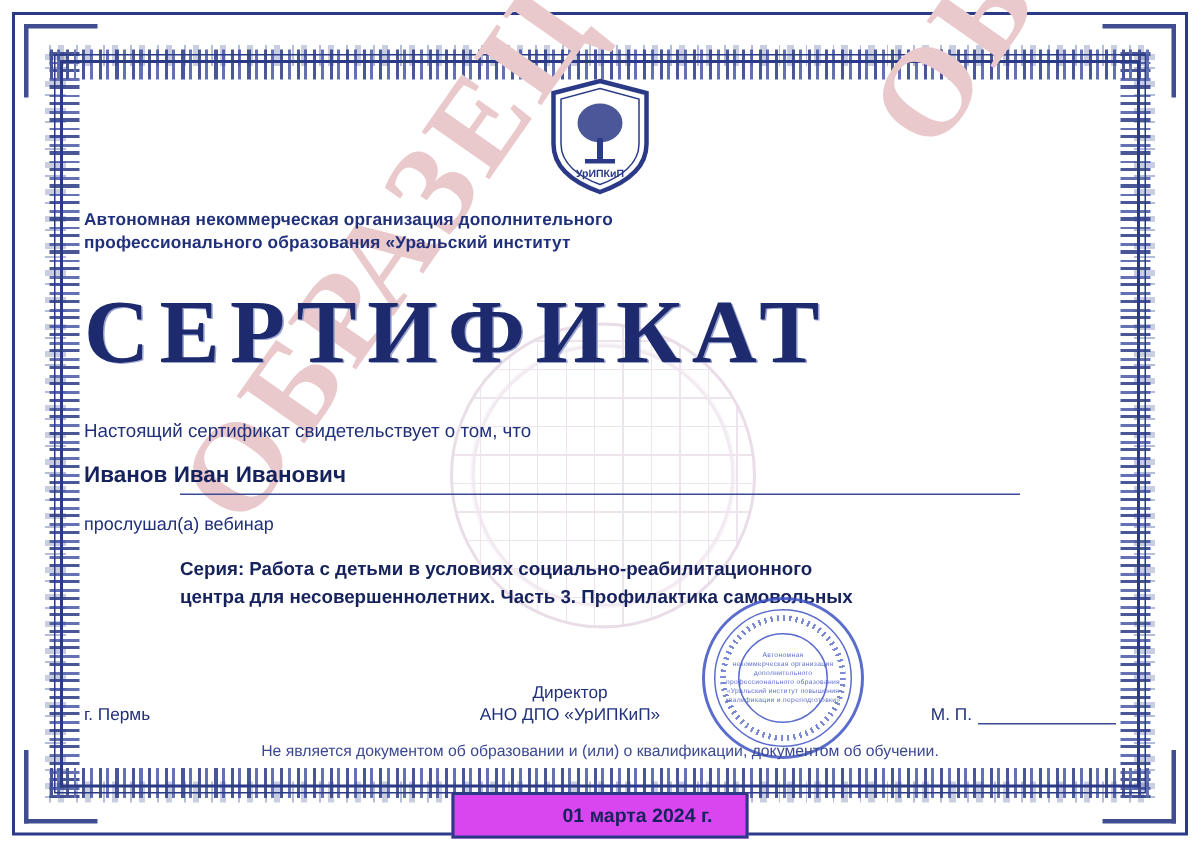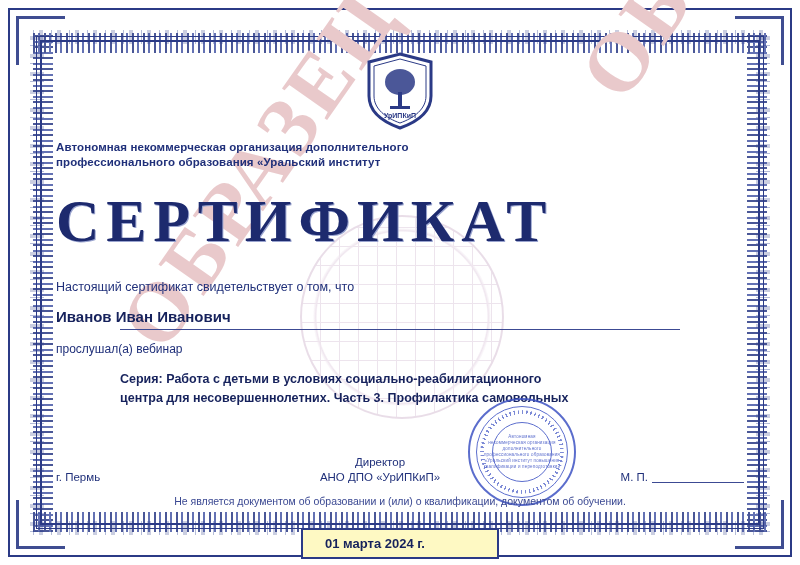--- a/index.html
+++ b/index.html
@@ -209,25 +209,25 @@
   }
 
   .date-box {
     position: absolute;
     left: 50%;
     transform: translateX(-50%);
     top: 528px;
     min-width: 150px;
     padding: 6px 22px;
     border: 2px solid #2b3a86;
-    background: #fef9c3;
+    background: #d946ef;
     font-size: 13px;
     font-weight: bold;
     color: #16225c;
-    text-align: left;
+    text-align: right;
   }
 
   
   .stamp {
     position: absolute;
     left: 468px;
     top: 398px;
     width: 104px;
     height: 104px;
     border-radius: 50%;

